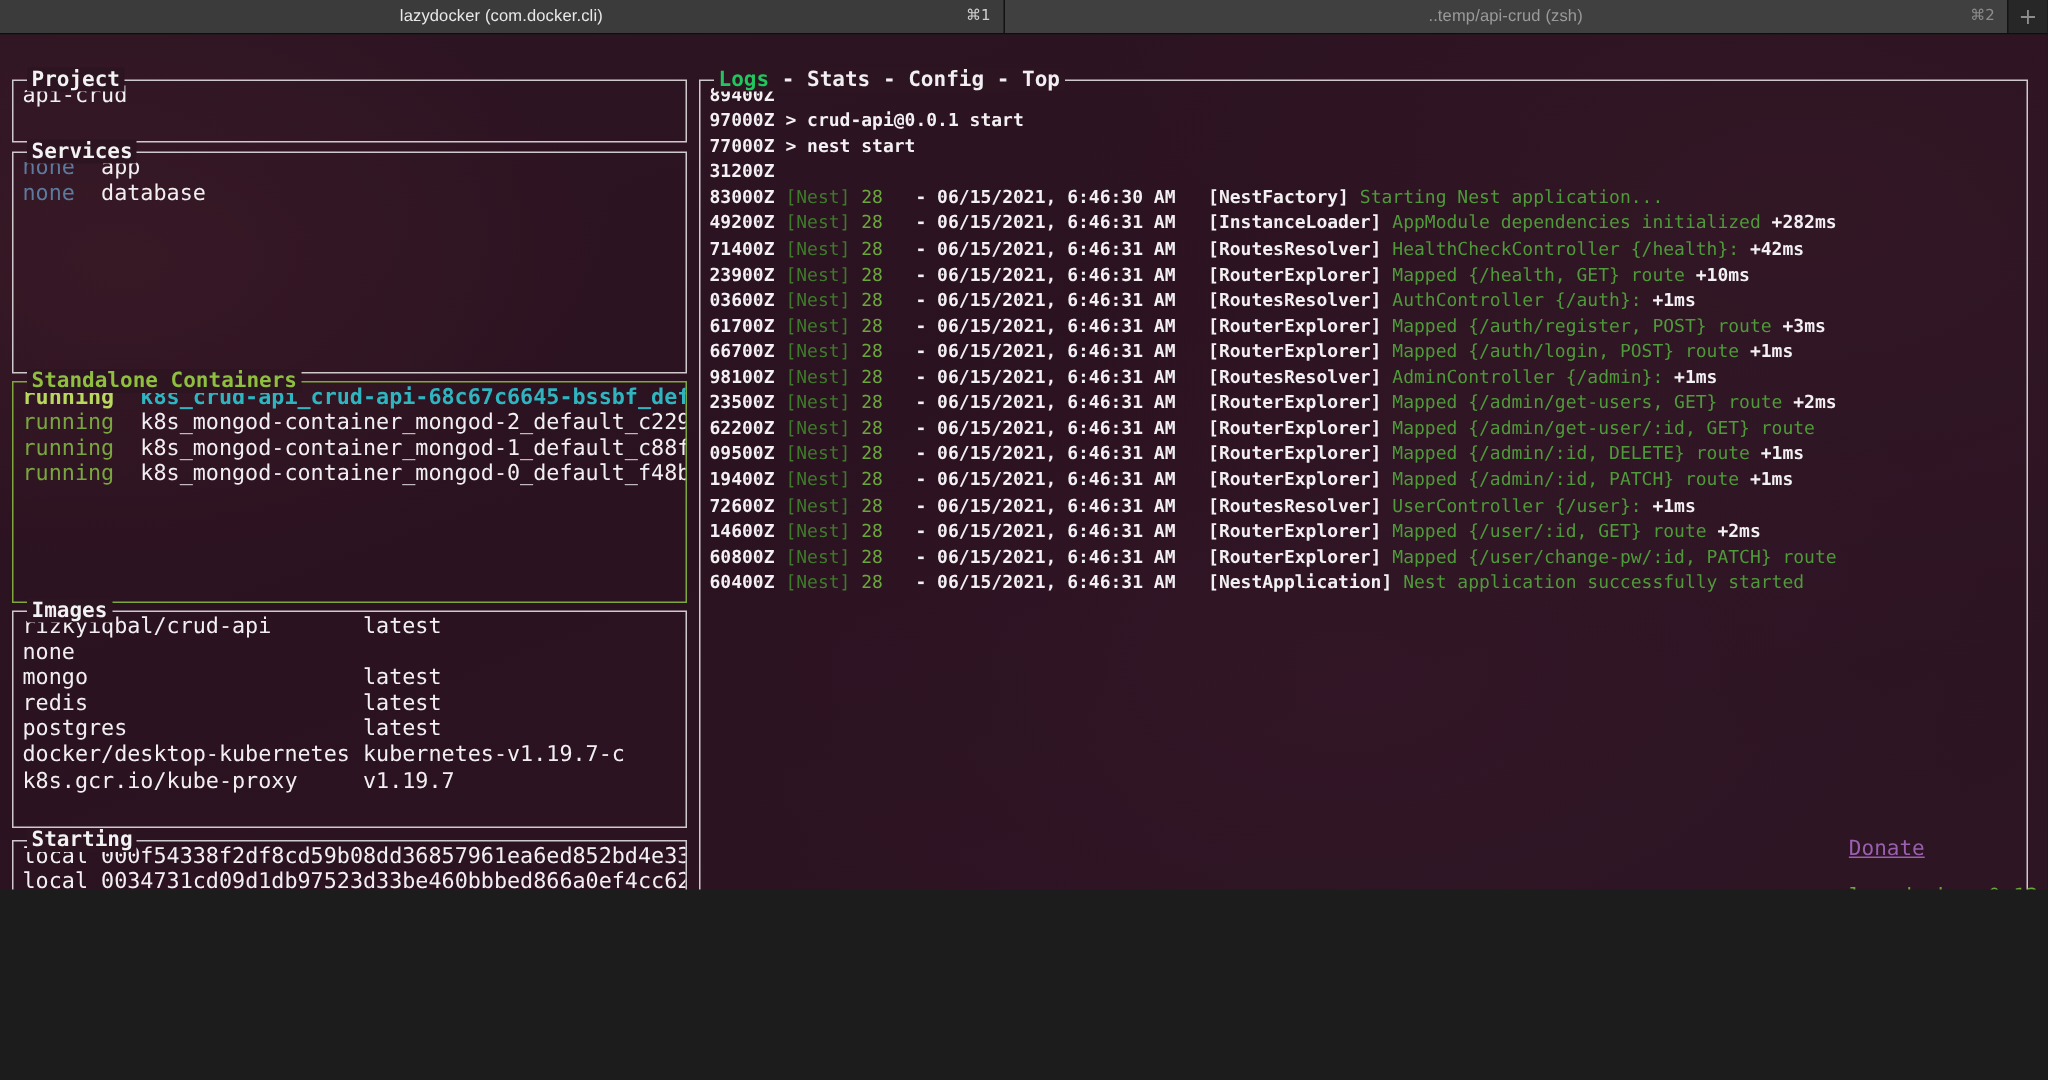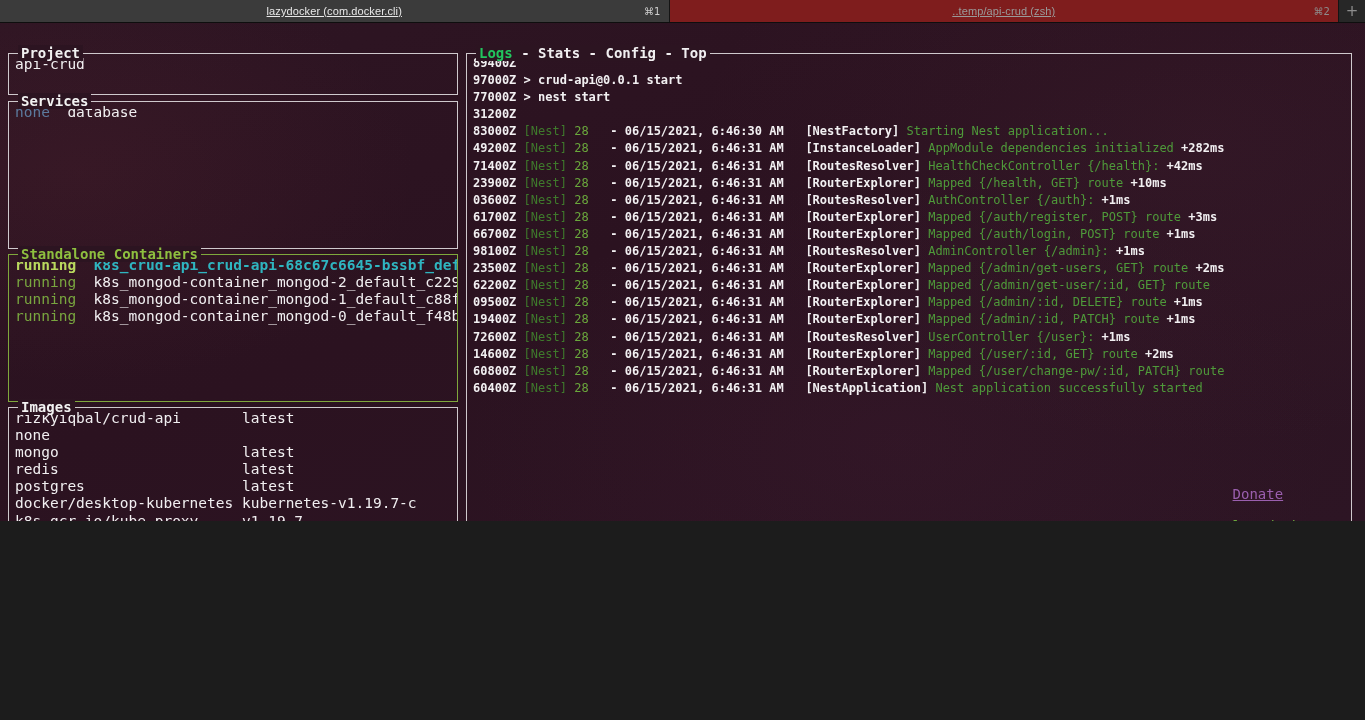--- a/index.html
+++ b/index.html
@@ -24,24 +24,23 @@
   }
   .tab {
     flex: 1 1 0;
     display: flex;
     align-items: center;
     justify-content: center;
     position: relative;
     font-family: "Liberation Sans", sans-serif;
     font-size: 11px;
     letter-spacing: .1px;
-    text-decoration: underline;
   }
   .tab.active { background: #3b3b3b; color: #e8e8e8; }
-  .tab.inactive { background: #7f1d1d; color: #9a9a9a; }
+  .tab.inactive { background: #404040; color: #9a9a9a; }
   .tab + .tab { border-left: 1px solid #141414; }
   .tab .tab-badge {
     position: absolute;
     right: 8px;
     top: 50%;
     transform: translateY(-50%);
     font-size: 10px;
     color: #cfcfcf;
     font-family: "DejaVu Sans", sans-serif;
   }
@@ -55,21 +54,21 @@
     justify-content: center;
     font-size: 15px;
     font-family: "DejaVu Sans", sans-serif;
     border-left: 1px solid #141414;
   }
 
   
   #term {
     position: relative;
     width: 1365px;
-    height: 498px;
+    height: 570px;
     background:
       radial-gradient(480px 300px at 80px 150px, rgba(120,50,60,.14), transparent 70%),
       radial-gradient(620px 380px at 900px 420px, rgba(90,40,70,.12), transparent 70%),
       radial-gradient(700px 420px at 1200px 120px, rgba(110,60,80,.10), transparent 72%),
       linear-gradient(160deg, #2e1523 0%, #2b1220 45%, #2d1524 100%);
     overflow: hidden;
   }
 
   .panel {
     position: absolute;
@@ -154,35 +153,35 @@
 
 <div id="term">
 
   <div class="panel" id="p-project" style="left:8px; top:30px; width:450px; height:42px;">
     <div class="ptitle">Project</div>
     <div class="pbody" id="project-body"><div class="row"><span class="c-white">api-crud</span></div></div>
   </div>
 
   <div class="panel" id="p-services" style="left:8px; top:78px; width:450px; height:148px;">
     <div class="ptitle">Services</div>
-    <div class="pbody" id="services-body"><div class="row"><span class="c-none">none</span><span class="c-white">  database</span></div></div>
+    <div class="pbody" id="services-body"><div class="row"><span class="c-none">none</span><span class="c-white">  app</span></div><div class="row"><span class="c-none">none</span><span class="c-white">  database</span></div></div>
   </div>
 
   <div class="panel green" id="p-containers" style="left:8px; top:231px; width:450px; height:148px;">
     <div class="ptitle">Standalone Containers</div>
     <div class="pbody" id="containers-body"><div class="row"><span class="c-selrun">running</span><span class="c-sel">  k8s_crud-api_crud-api-68c67c6645-bssbf_default</span></div><div class="row"><span class="c-run">running</span><span class="c-white">  k8s_mongod-container_mongod-2_default_c2292c9d</span></div><div class="row"><span class="c-run">running</span><span class="c-white">  k8s_mongod-container_mongod-1_default_c88fdb9f</span></div><div class="row"><span class="c-run">running</span><span class="c-white">  k8s_mongod-container_mongod-0_default_f48b9043</span></div></div>
   </div>
 
   <div class="panel" id="p-images" style="left:8px; top:384px; width:450px; height:145px;">
     <div class="ptitle">Images</div>
     <div class="pbody" id="images-body"><div class="row"><span class="c-white">rizkyiqbal/crud-api       </span><span class="c-white">latest</span></div><div class="row"><span class="c-white">none                      </span><span class="c-white"></span></div><div class="row"><span class="c-white">mongo                     </span><span class="c-white">latest</span></div><div class="row"><span class="c-white">redis                     </span><span class="c-white">latest</span></div><div class="row"><span class="c-white">postgres                  </span><span class="c-white">latest</span></div><div class="row"><span class="c-white">docker/desktop-kubernetes </span><span class="c-white">kubernetes-v1.19.7-c</span></div><div class="row"><span class="c-white">k8s.gcr.io/kube-proxy     </span><span class="c-white">v1.19.7</span></div></div>
   </div>
 
   <div class="panel" id="p-volumes" style="left:8px; top:537px; width:450px; height:142px;">
-    <div class="ptitle">Mapped</div>
+    <div class="ptitle">Starting</div>
     <div class="pbody" id="volumes-body"><div class="row"><span class="c-white">local </span><span class="c-white">000f54338f2df8cd59b08dd36857961ea6ed852bd4e3339f2</span></div><div class="row"><span class="c-white">local </span><span class="c-white">0034731cd09d1db97523d33be460bbbed866a0ef4cc62c628</span></div><div class="row"><span class="c-white">local </span><span class="c-white">0069cb50762869972 49c703bf03706f2d1f7d9847bdc940d4</span></div><div class="row"><span class="c-white">local </span><span class="c-white">0093eaed26d0c16a9fa7526e215668facc0690aebc2e40c39</span></div><div class="row"><span class="c-white">local </span><span class="c-white">01295c80e7133b73d4dfd453f8e9973b01934076e43f18c61</span></div><div class="row"><span class="c-white">local </span><span class="c-white">016ec107b27ebf49ccfd06d5b00fa77f5d3d7882552c55367</span></div><div class="row"><span class="c-white">local </span><span class="c-white">0295a5e33180f3525eb5f8b8814e1504815077c0f7a972495</span></div></div>
   </div>
 
   <div class="panel" id="logs" style="left:466px; top:30px; width:886px; height:649px;">
     <div class="ptitle" id="main-tabs"><span style="color: #22c55e;">Logs</span><span class="c-white"> - </span><span class="c-white">Stats</span><span class="c-white"> - </span><span class="c-white">Config</span><span class="c-white"> - </span><span class="c-white">Top</span></div>
     <div class="pbody" id="logs-body"><div class="logline"><span class="lg-ts">89400Z</span></div><div class="logline"><span class="lg-ts">97000Z</span><span class="lg-ts"> &gt; crud-api@0.0.1 start</span></div><div class="logline"><span class="lg-ts">77000Z</span><span class="lg-ts"> &gt; nest start</span></div><div class="logline"><span class="lg-ts">31200Z</span></div><div class="logline"><span class="lg-ts">83000Z</span><span class="lg-nest"> [Nest]</span><span class="lg-pid"> 28   </span><span class="lg-date">- 06/15/2021, 6:46:30 AM   </span><span class="lg-ctx">[NestFactory] </span><span class="lg-msg">Starting Nest application...</span></div><div class="logline"><span class="lg-ts">49200Z</span><span class="lg-nest"> [Nest]</span><span class="lg-pid"> 28   </span><span class="lg-date">- 06/15/2021, 6:46:31 AM   </span><span class="lg-ctx">[InstanceLoader] </span><span class="lg-msg">AppModule dependencies initialized</span><span class="lg-ms"> +282ms</span></div><div class="logline"><span class="lg-ts">71400Z</span><span class="lg-nest"> [Nest]</span><span class="lg-pid"> 28   </span><span class="lg-date">- 06/15/2021, 6:46:31 AM   </span><span class="lg-ctx">[RoutesResolver] </span><span class="lg-msg">HealthCheckController {/health}:</span><span class="lg-ms"> +42ms</span></div><div class="logline"><span class="lg-ts">23900Z</span><span class="lg-nest"> [Nest]</span><span class="lg-pid"> 28   </span><span class="lg-date">- 06/15/2021, 6:46:31 AM   </span><span class="lg-ctx">[RouterExplorer] </span><span class="lg-msg">Mapped {/health, GET} route</span><span class="lg-ms"> +10ms</span></div><div class="logline"><span class="lg-ts">03600Z</span><span class="lg-nest"> [Nest]</span><span class="lg-pid"> 28   </span><span class="lg-date">- 06/15/2021, 6:46:31 AM   </span><span class="lg-ctx">[RoutesResolver] </span><span class="lg-msg">AuthController {/auth}:</span><span class="lg-ms"> +1ms</span></div><div class="logline"><span class="lg-ts">61700Z</span><span class="lg-nest"> [Nest]</span><span class="lg-pid"> 28   </span><span class="lg-date">- 06/15/2021, 6:46:31 AM   </span><span class="lg-ctx">[RouterExplorer] </span><span class="lg-msg">Mapped {/auth/register, POST} route</span><span class="lg-ms"> +3ms</span></div><div class="logline"><span class="lg-ts">66700Z</span><span class="lg-nest"> [Nest]</span><span class="lg-pid"> 28   </span><span class="lg-date">- 06/15/2021, 6:46:31 AM   </span><span class="lg-ctx">[RouterExplorer] </span><span class="lg-msg">Mapped {/auth/login, POST} route</span><span class="lg-ms"> +1ms</span></div><div class="logline"><span class="lg-ts">98100Z</span><span class="lg-nest"> [Nest]</span><span class="lg-pid"> 28   </span><span class="lg-date">- 06/15/2021, 6:46:31 AM   </span><span class="lg-ctx">[RoutesResolver] </span><span class="lg-msg">AdminController {/admin}:</span><span class="lg-ms"> +1ms</span></div><div class="logline"><span class="lg-ts">23500Z</span><span class="lg-nest"> [Nest]</span><span class="lg-pid"> 28   </span><span class="lg-date">- 06/15/2021, 6:46:31 AM   </span><span class="lg-ctx">[RouterExplorer] </span><span class="lg-msg">Mapped {/admin/get-users, GET} route</span><span class="lg-ms"> +2ms</span></div><div class="logline"><span class="lg-ts">62200Z</span><span class="lg-nest"> [Nest]</span><span class="lg-pid"> 28   </span><span class="lg-date">- 06/15/2021, 6:46:31 AM   </span><span class="lg-ctx">[RouterExplorer] </span><span class="lg-msg">Mapped {/admin/get-user/:id, GET} route</span></div><div class="logline"><span class="lg-ts">09500Z</span><span class="lg-nest"> [Nest]</span><span class="lg-pid"> 28   </span><span class="lg-date">- 06/15/2021, 6:46:31 AM   </span><span class="lg-ctx">[RouterExplorer] </span><span class="lg-msg">Mapped {/admin/:id, DELETE} route</span><span class="lg-ms"> +1ms</span></div><div class="logline"><span class="lg-ts">19400Z</span><span class="lg-nest"> [Nest]</span><span class="lg-pid"> 28   </span><span class="lg-date">- 06/15/2021, 6:46:31 AM   </span><span class="lg-ctx">[RouterExplorer] </span><span class="lg-msg">Mapped {/admin/:id, PATCH} route</span><span class="lg-ms"> +1ms</span></div><div class="logline"><span class="lg-ts">72600Z</span><span class="lg-nest"> [Nest]</span><span class="lg-pid"> 28   </span><span class="lg-date">- 06/15/2021, 6:46:31 AM   </span><span class="lg-ctx">[RoutesResolver] </span><span class="lg-msg">UserController {/user}:</span><span class="lg-ms"> +1ms</span></div><div class="logline"><span class="lg-ts">14600Z</span><span class="lg-nest"> [Nest]</span><span class="lg-pid"> 28   </span><span class="lg-date">- 06/15/2021, 6:46:31 AM   </span><span class="lg-ctx">[RouterExplorer] </span><span class="lg-msg">Mapped {/user/:id, GET} route</span><span class="lg-ms"> +2ms</span></div><div class="logline"><span class="lg-ts">60800Z</span><span class="lg-nest"> [Nest]</span><span class="lg-pid"> 28   </span><span class="lg-date">- 06/15/2021, 6:46:31 AM   </span><span class="lg-ctx">[RouterExplorer] </span><span class="lg-msg">Mapped {/user/change-pw/:id, PATCH} route</span></div><div class="logline"><span class="lg-ts">60400Z</span><span class="lg-nest"> [Nest]</span><span class="lg-pid"> 28   </span><span class="lg-date">- 06/15/2021, 6:46:31 AM   </span><span class="lg-ctx">[NestApplication] </span><span class="lg-msg">Nest application successfully started</span></div></div>
   </div>
 
   <div id="statusbar">
     <div id="status-right">

